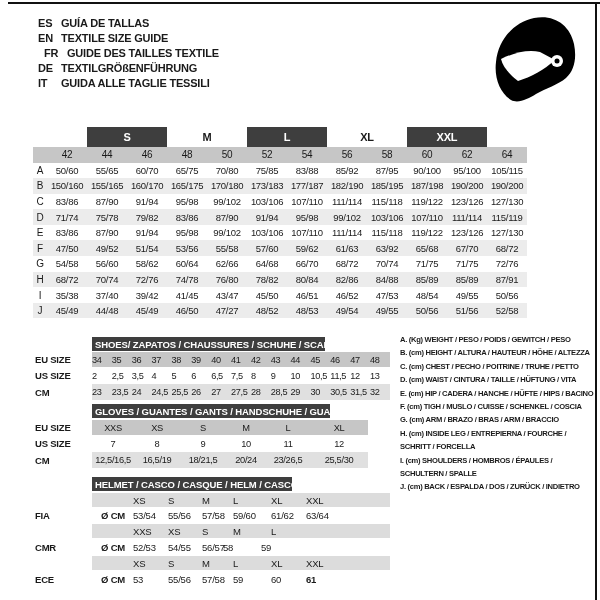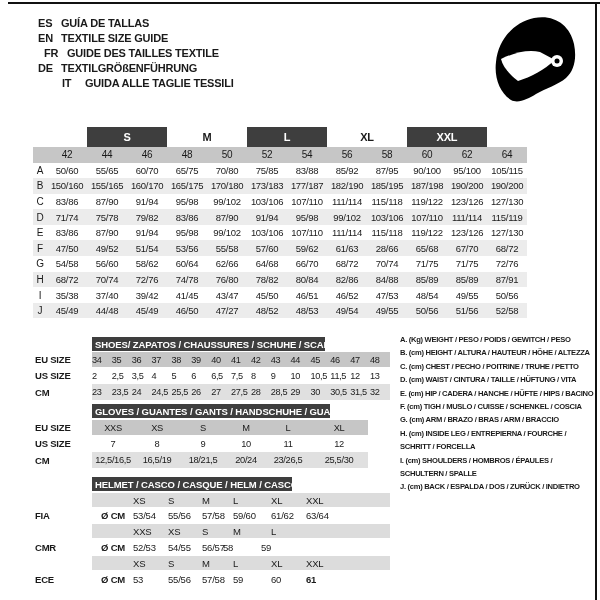--- a/index.html
+++ b/index.html
@@ -67,21 +67,21 @@
       </div>
       <div class="lang-row">
         <div class="lang-code" style="display: inline-block; padding-left: 6px;">FR</div>
         <div class="lang-label" style="display: inline-block;">GUIDE DES TAILLES TEXTILE</div>
       </div>
       <div class="lang-row">
         <div class="lang-code" style="display: inline-block;">DE</div>
         <div class="lang-label" style="display: inline-block;">TEXTILGRÖßENFÜHRUNG</div>
       </div>
       <div class="lang-row">
-        <div class="lang-code" style="display: inline-block; margin-left: 24px;">IT</div>
+        <div class="lang-code" style="display: inline-block;">IT</div>
         <div class="lang-label" style="display: inline-block;">GUIDA ALLE TAGLIE TESSILI</div>
       </div>
     </div>
 
   <svg class="helmet-ic" width="92" height="94" viewBox="0 0 92 94">
     <path d="M24 88 C13 81 7 66 9 50 C11 28 27 10 47 6 C67 2 83 13 87 32 C90 47 87 59 79 66 C71 73 59 76 49 82 C41 87 31 92 24 88 Z" fill="#000"></path>
     <path d="M14 47 C26 41 41 37 53 40 L68 48 C57 58 44 65 31 69 C22 62 16 55 14 47 Z" fill="#fff"></path>
     <circle cx="70" cy="49" r="6" fill="#fff"></circle>
     <circle cx="70" cy="49" r="2.5" fill="#000"></circle>
   </svg>
@@ -187,21 +187,21 @@
       <div class="mt-row stripe">
         <div class="mt-letter">F</div>
         <div class="mt-cell">47/50</div>
         <div class="mt-cell">49/52</div>
         <div class="mt-cell">51/54</div>
         <div class="mt-cell">53/56</div>
         <div class="mt-cell">55/58</div>
         <div class="mt-cell">57/60</div>
         <div class="mt-cell">59/62</div>
         <div class="mt-cell">61/63</div>
-        <div class="mt-cell">28/66</div>
+        <div class="mt-cell">63/92</div>
         <div class="mt-cell">65/68</div>
         <div class="mt-cell">67/70</div>
         <div class="mt-cell">68/72</div>
       </div>
       <div class="mt-row">
         <div class="mt-letter">G</div>
         <div class="mt-cell">54/58</div>
         <div class="mt-cell">56/60</div>
         <div class="mt-cell">58/62</div>
         <div class="mt-cell">60/64</div>

